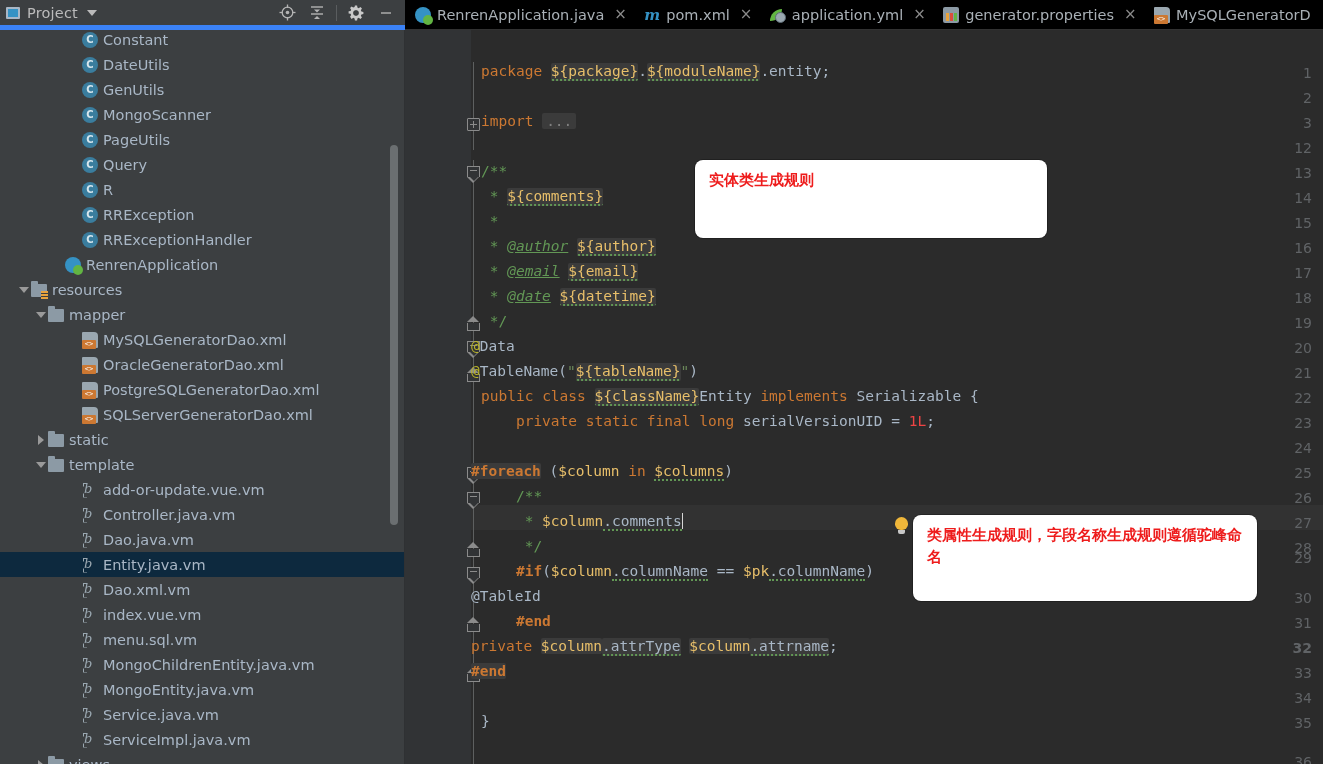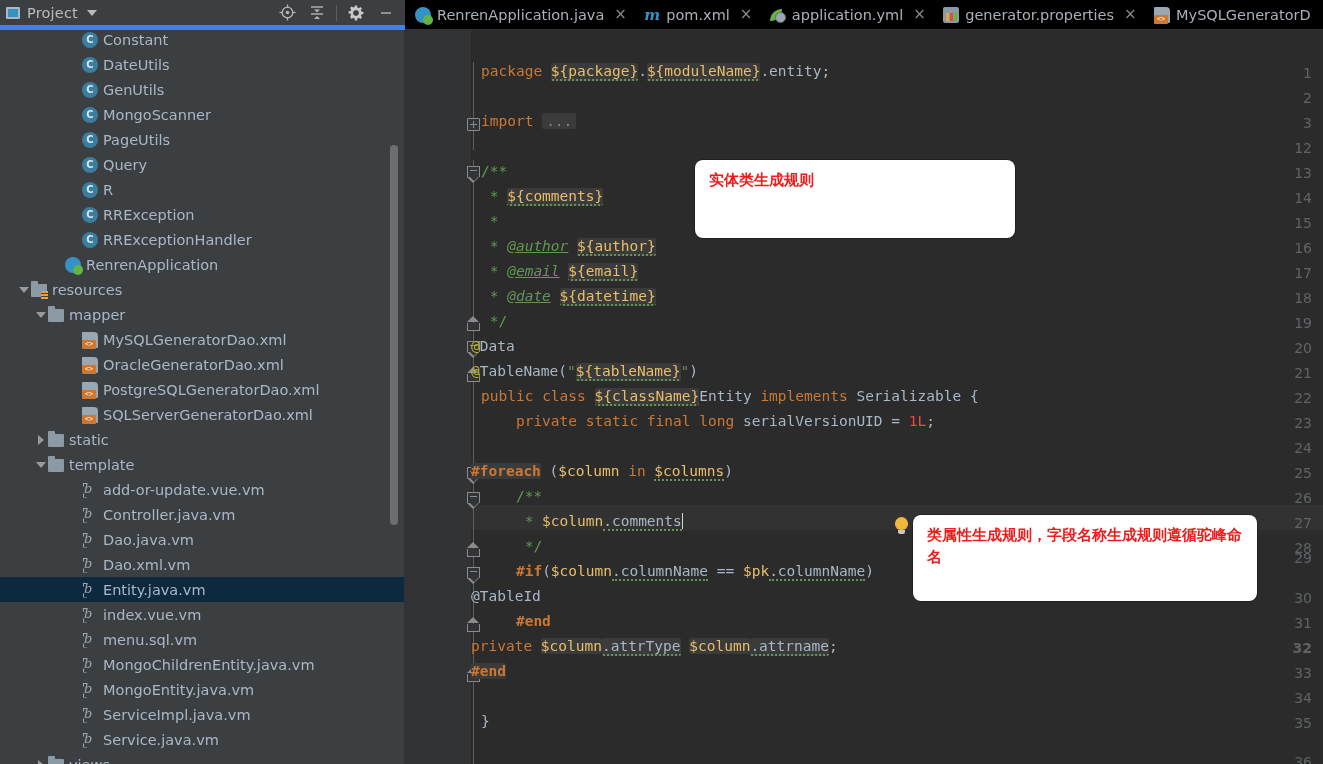--- a/index.html
+++ b/index.html
@@ -442,32 +442,32 @@
             <div class="twisty"></div>
             <div class="t-ico ico-vm"></div>
             <span>Controller.java.vm</span>
           </div>
           <div class="tree-row">
             <div style="width: 68px; flex: 0 0 auto;"></div>
             <div class="twisty"></div>
             <div class="t-ico ico-vm"></div>
             <span>Dao.java.vm</span>
           </div>
+          <div class="tree-row selected">
+            <div style="width: 68px; flex: 0 0 auto;"></div>
+            <div class="twisty"></div>
+            <div class="t-ico ico-vm"></div>
+            <span>Entity.java.vm</span>
+          </div>
           <div class="tree-row">
             <div style="width: 68px; flex: 0 0 auto;"></div>
             <div class="twisty"></div>
             <div class="t-ico ico-vm"></div>
             <span>Dao.xml.vm</span>
           </div>
-          <div class="tree-row selected">
-            <div style="width: 68px; flex: 0 0 auto;"></div>
-            <div class="twisty"></div>
-            <div class="t-ico ico-vm"></div>
-            <span>Entity.java.vm</span>
-          </div>
           <div class="tree-row">
             <div style="width: 68px; flex: 0 0 auto;"></div>
             <div class="twisty"></div>
             <div class="t-ico ico-vm"></div>
             <span>index.vue.vm</span>
           </div>
           <div class="tree-row">
             <div style="width: 68px; flex: 0 0 auto;"></div>
             <div class="twisty"></div>
             <div class="t-ico ico-vm"></div>
@@ -482,27 +482,27 @@
           <div class="tree-row">
             <div style="width: 68px; flex: 0 0 auto;"></div>
             <div class="twisty"></div>
             <div class="t-ico ico-vm"></div>
             <span>MongoEntity.java.vm</span>
           </div>
           <div class="tree-row">
             <div style="width: 68px; flex: 0 0 auto;"></div>
             <div class="twisty"></div>
             <div class="t-ico ico-vm"></div>
+            <span>Service.java.vm</span>
+          </div>
+          <div class="tree-row">
+            <div style="width: 68px; flex: 0 0 auto;"></div>
+            <div class="twisty"></div>
+            <div class="t-ico ico-vm"></div>
             <span>ServiceImpl.java.vm</span>
-          </div>
-          <div class="tree-row">
-            <div style="width: 68px; flex: 0 0 auto;"></div>
-            <div class="twisty"></div>
-            <div class="t-ico ico-vm"></div>
-            <span>Service.java.vm</span>
           </div>
           <div class="tree-row">
             <div style="width: 34px; flex: 0 0 auto;"></div>
             <div class="twisty">
               <div class="tw-right"></div>
             </div>
             <div class="t-ico ico-folder"></div>
             <span>views</span>
           </div>
         </div>
@@ -627,21 +627,21 @@
         <div class="cl" style="top:533px"><span class="plain">    </span><span class="kwb">#if</span><span class="plain">(</span><span class="vel">$column</span><span class="plain wavy">.columnName</span><span class="plain"> == </span><span class="vel">$pk</span><span class="plain wavy">.columnName</span><span class="plain">)</span></div>
         <div class="cl" style="top:558px; left:0px"><span class="plain">@TableId</span></div>
         <div class="cl" style="top:583px"><span class="plain">    </span><span class="kwb">#end</span></div>
         <div class="cl" style="top:608px; left:0px"><span class="kw">private </span><span class="vel velbox">$column</span><span class="plain velbox wavy">.attrType</span><span class="plain"> </span><span class="vel velbox">$column</span><span class="plain velbox wavy">.attrname</span><span class="plain">;</span></div>
         <div class="cl" style="top:633px; left:0px"><span class="kwb velbox">#end</span></div>
         <div class="cl" style="top:683px"><span class="plain">}</span></div>
       </div>
     </div>
   </div>
 
-  <div class="callout" style="left:695px; top:160px; width:320px; height:78px;">
+  <div class="callout" style="left:695px; top:160px; width:352px; height:78px;">
     <span>实体类生成规则</span>
   </div>
 
   <div class="callout" style="left:913px; top:515px; width:344px; height:86px;">
     <span>类属性生成规则，字段名称生成规则遵循驼峰命名</span>
   </div>
 
 </div>
 
 </body></html>

